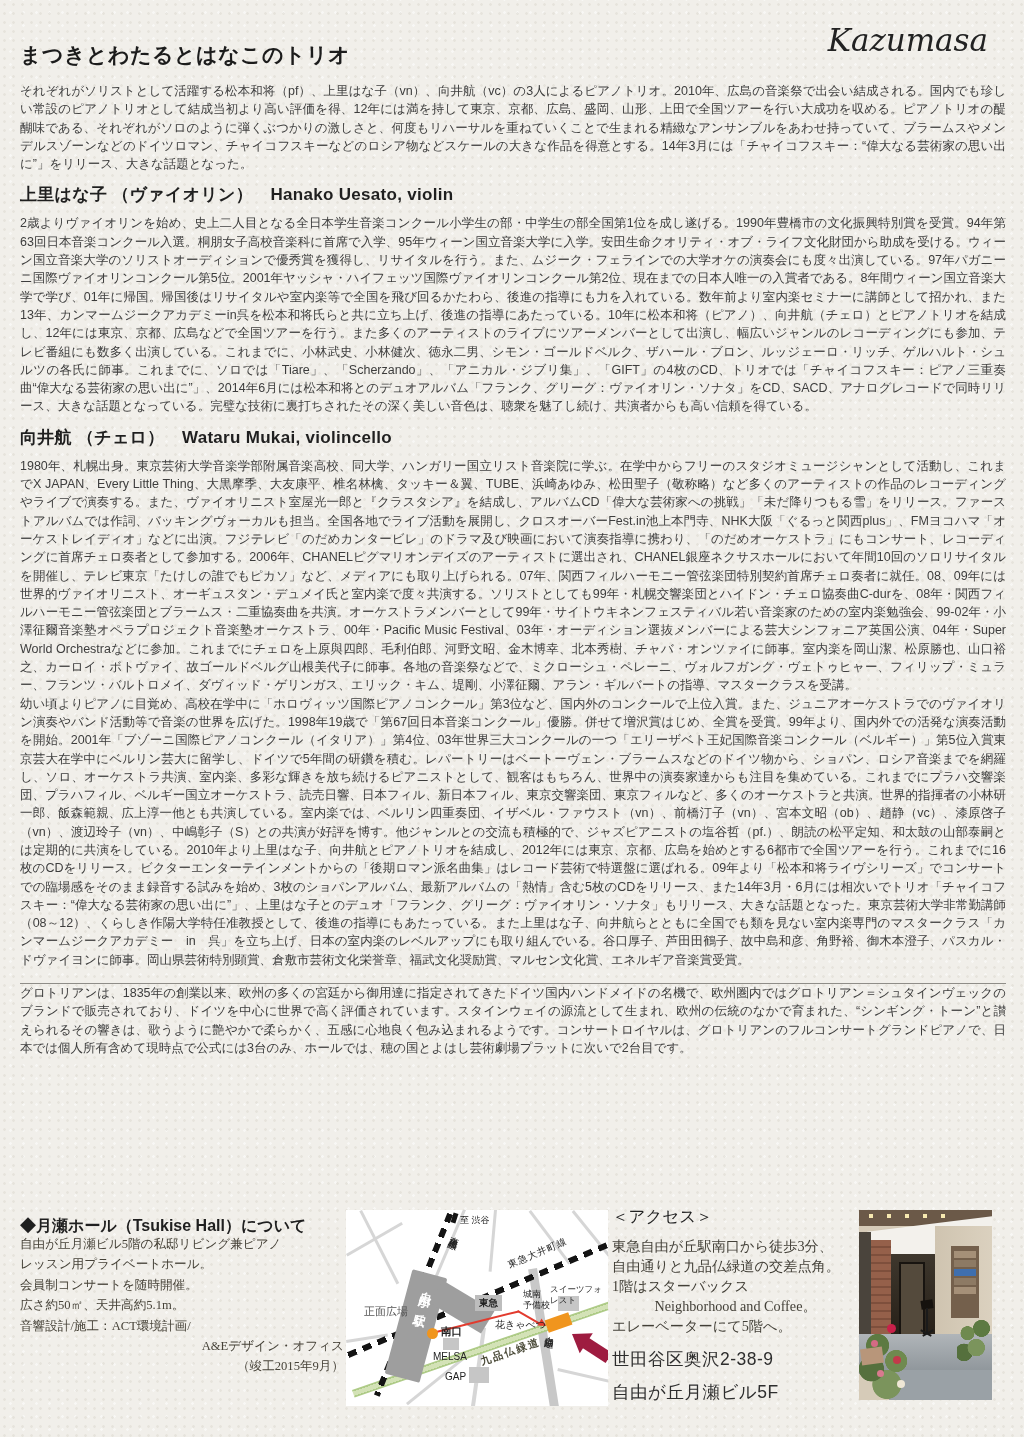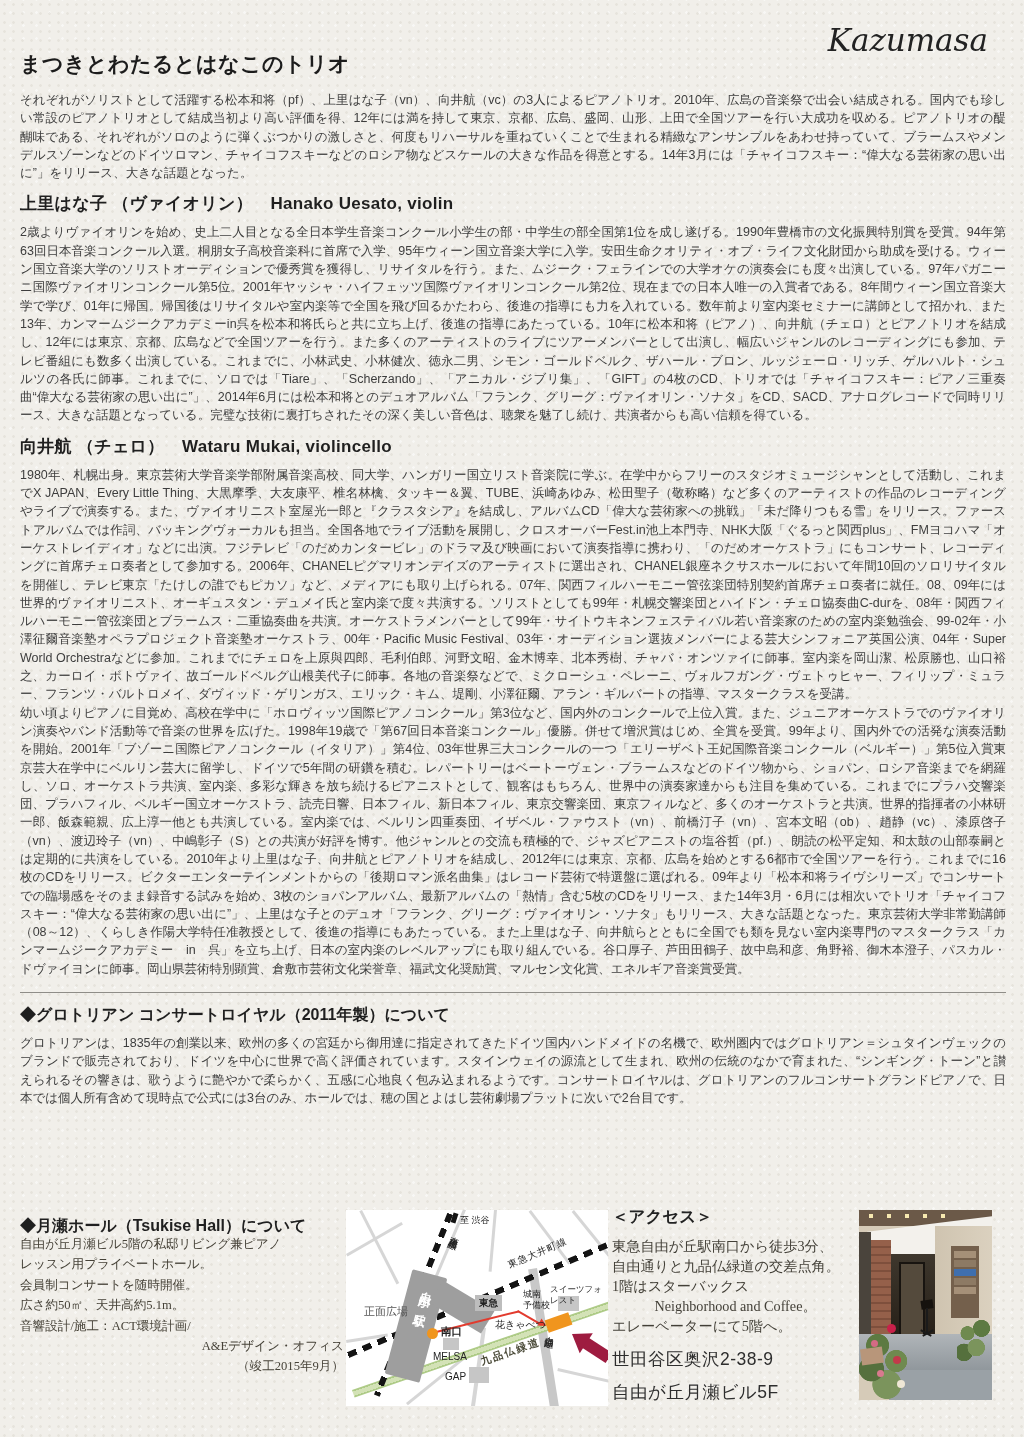--- a/index.html
+++ b/index.html
@@ -6,38 +6,38 @@
   body{
     width:1024px;height:1437px;position:relative;overflow:hidden;
     background-color:#f1efea;
     background-image:radial-gradient(rgba(210,206,196,.35) 1px, transparent 1.6px),
                      radial-gradient(rgba(255,255,255,.5) 1px, transparent 1.6px);
     background-size:9px 9px,13px 13px;
     background-position:0 0,4px 6px;
     font-family:"Liberation Sans",sans-serif;
     color:#3d3d3d;
   }
-  .content{padding:9px 18px 0 20px;}
+  .content{padding:0 18px 0 20px;}
   .page-title{font-size:21px;line-height:25px;font-weight:bold;color:#1c1c1c;margin:0;padding-top:42px;letter-spacing:.5px;}
   .profile-script{position:absolute;top:22px;right:36px;font-family:"DejaVu Serif",serif;font-style:italic;font-size:31px;color:#222;}
   p.body{font-size:12.5px;line-height:18.3px;text-align:justify;margin:0;color:#3d3d3d;}
   p.intro{margin-top:15px;}
   h2.member{font-size:17px;line-height:20px;font-weight:bold;color:#1f1f1f;margin:12px 0 9px;letter-spacing:.3px;}
   h2.section{font-size:16px;line-height:19px;font-weight:bold;color:#1f1f1f;margin:12px 0 10px;}
   hr.rule{border:none;border-top:1px solid #8f8d88;margin:14px 0 0;}
   
   .hall{position:absolute;left:20px;right:18px;top:1204px;height:226px;}
   .hall-h{position:absolute;left:0;top:0;margin:0;}
   .hall-desc{position:absolute;left:0;top:30px;width:324px;font-family:"Liberation Serif",serif;
              font-size:12.6px;line-height:20.4px;color:#464238;}
   .hall-desc div{white-space:nowrap;}
   .hall-desc .r{text-align:right;}
   .access{position:absolute;left:592px;top:2px;width:242px;font-family:"Liberation Serif",serif;
           font-size:14.2px;line-height:20px;color:#423f37;}
-  .access-h{font-family:"Liberation Sans",sans-serif;font-size:16.5px;font-weight:bold;color:#222;margin:0 0 10px;}
+  .access-h{font-family:"Liberation Sans",sans-serif;font-size:16.5px;font-weight:normal;color:#222;margin:0 0 10px;}
   .addr1{font-family:"Liberation Sans",sans-serif;font-size:17.5px;color:#2e2e2e;margin-top:13px;letter-spacing:.5px;}
   .addr2{font-family:"Liberation Sans",sans-serif;font-size:17.5px;color:#2e2e2e;margin-top:13px;letter-spacing:.5px;}
   
   .map{position:absolute;left:326px;top:6px;width:262px;height:196px;background:#fff;overflow:hidden;}
   .map .st{position:absolute;background:#d6d6d6;height:3px;transform-origin:0 0;}
   .map .rail{position:absolute;height:6px;transform-origin:0 0;
      background:repeating-linear-gradient(90deg,#141414 0 9px,transparent 9px 16px);}
   .map .lbl{position:absolute;font-size:11px;line-height:10.5px;color:#222;white-space:pre-line;}
   .map .bld{position:absolute;background:#c6c6c6;}
   
@@ -55,21 +55,20 @@
   <h2 class="member">上里はな子 （ヴァイオリン）　Hanako Uesato, violin</h2>
   <p class="body">2歳よりヴァイオリンを始め、史上二人目となる全日本学生音楽コンクール小学生の部・中学生の部全国第1位を成し遂げる。1990年豊橋市の文化振興特別賞を受賞。94年第63回日本音楽コンクール入選。桐朋女子高校音楽科に首席で入学、95年ウィーン国立音楽大学に入学。安田生命クオリティ・オブ・ライフ文化財団から助成を受ける。ウィーン国立音楽大学のソリストオーディションで優秀賞を獲得し、リサイタルを行う。また、ムジーク・フェラインでの大学オケの演奏会にも度々出演している。97年パガニーニ国際ヴァイオリンコンクール第5位。2001年ヤッシャ・ハイフェッツ国際ヴァイオリンコンクール第2位、現在までの日本人唯一の入賞者である。8年間ウィーン国立音楽大学で学び、01年に帰国。帰国後はリサイタルや室内楽等で全国を飛び回るかたわら、後進の指導にも力を入れている。数年前より室内楽セミナーに講師として招かれ、また13年、カンマームジークアカデミーin呉を松本和将氏らと共に立ち上げ、後進の指導にあたっている。10年に松本和将（ピアノ）、向井航（チェロ）とピアノトリオを結成し、12年には東京、京都、広島などで全国ツアーを行う。また多くのアーティストのライブにツアーメンバーとして出演し、幅広いジャンルのレコーディングにも参加、テレビ番組にも数多く出演している。これまでに、小林武史、小林健次、徳永二男、シモン・ゴールドベルク、ザハール・ブロン、ルッジェーロ・リッチ、ゲルハルト・シュルツの各氏に師事。これまでに、ソロでは「Tiare」、「Scherzando」、「アニカル・ジブリ集」、「GIFT」の4枚のCD、トリオでは「チャイコフスキー：ピアノ三重奏曲“偉大なる芸術家の思い出に”」、2014年6月には松本和将とのデュオアルバム「フランク、グリーグ：ヴァイオリン・ソナタ」をCD、SACD、アナログレコードで同時リリース、大きな話題となっている。完璧な技術に裏打ちされたその深く美しい音色は、聴衆を魅了し続け、共演者からも高い信頼を得ている。</p>
 
   <h2 class="member">向井航 （チェロ）　Wataru Mukai, violincello</h2>
   <p class="body">1980年、札幌出身。東京芸術大学音楽学部附属音楽高校、同大学、ハンガリー国立リスト音楽院に学ぶ。在学中からフリーのスタジオミュージシャンとして活動し、これまでX JAPAN、Every Little Thing、大黒摩季、大友康平、椎名林檎、タッキー＆翼、TUBE、浜崎あゆみ、松田聖子（敬称略）など多くのアーティストの作品のレコーディングやライブで演奏する。また、ヴァイオリニスト室屋光一郎と『クラスタシア』を結成し、アルバムCD「偉大な芸術家への挑戦」「未だ降りつもる雪」をリリース。ファーストアルバムでは作詞、バッキングヴォーカルも担当。全国各地でライブ活動を展開し、クロスオーバーFest.in池上本門寺、NHK大阪「ぐるっと関西plus」、FMヨコハマ「オーケストレイディオ」などに出演。フジテレビ「のだめカンタービレ」のドラマ及び映画において演奏指導に携わり、「のだめオーケストラ」にもコンサート、レコーディングに首席チェロ奏者として参加する。2006年、CHANELピグマリオンデイズのアーティストに選出され、CHANEL銀座ネクサスホールにおいて年間10回のソロリサイタルを開催し、テレビ東京「たけしの誰でもピカソ」など、メディアにも取り上げられる。07年、関西フィルハーモニー管弦楽団特別契約首席チェロ奏者に就任。08、09年には世界的ヴァイオリニスト、オーギュスタン・デュメイ氏と室内楽で度々共演する。ソリストとしても99年・札幌交響楽団とハイドン・チェロ協奏曲C-durを、08年・関西フィルハーモニー管弦楽団とブラームス・二重協奏曲を共演。オーケストラメンバーとして99年・サイトウキネンフェスティバル若い音楽家のための室内楽勉強会、99-02年・小澤征爾音楽塾オペラプロジェクト音楽塾オーケストラ、00年・Pacific Music Festival、03年・オーディション選抜メンバーによる芸大シンフォニア英国公演、04年・Super World Orchestraなどに参加。これまでにチェロを上原與四郎、毛利伯郎、河野文昭、金木博幸、北本秀樹、チャバ・オンツァイに師事。室内楽を岡山潔、松原勝也、山口裕之、カーロイ・ボトヴァイ、故ゴールドベルグ山根美代子に師事。各地の音楽祭などで、ミクローシュ・ペレーニ、ヴォルフガング・ヴェトゥヒャー、フィリップ・ミュラー、フランツ・バルトロメイ、ダヴィッド・ゲリンガス、エリック・キム、堤剛、小澤征爾、アラン・ギルバートの指導、マスタークラスを受講。</p>
 
   <p class="body">幼い頃よりピアノに目覚め、高校在学中に「ホロヴィッツ国際ピアノコンクール」第3位など、国内外のコンクールで上位入賞。また、ジュニアオーケストラでのヴァイオリン演奏やバンド活動等で音楽の世界を広げた。1998年19歳で「第67回日本音楽コンクール」優勝。併せて増沢賞はじめ、全賞を受賞。99年より、国内外での活発な演奏活動を開始。2001年「ブゾーニ国際ピアノコンクール（イタリア）」第4位、03年世界三大コンクールの一つ「エリーザベト王妃国際音楽コンクール（ベルギー）」第5位入賞東京芸大在学中にベルリン芸大に留学し、ドイツで5年間の研鑽を積む。レパートリーはベートーヴェン・ブラームスなどのドイツ物から、ショパン、ロシア音楽までを網羅し、ソロ、オーケストラ共演、室内楽、多彩な輝きを放ち続けるピアニストとして、観客はもちろん、世界中の演奏家達からも注目を集めている。これまでにプラハ交響楽団、プラハフィル、ベルギー国立オーケストラ、読売日響、日本フィル、新日本フィル、東京交響楽団、東京フィルなど、多くのオーケストラと共演。世界的指揮者の小林研一郎、飯森範親、広上淳一他とも共演している。室内楽では、ベルリン四重奏団、イザベル・ファウスト（vn）、前橋汀子（vn）、宮本文昭（ob）、趙静（vc）、漆原啓子（vn）、渡辺玲子（vn）、中嶋彰子（S）との共演が好評を博す。他ジャンルとの交流も積極的で、ジャズピアニストの塩谷哲（pf.）、朗読の松平定知、和太鼓の山部泰嗣とは定期的に共演をしている。2010年より上里はな子、向井航とピアノトリオを結成し、2012年には東京、京都、広島を始めとする6都市で全国ツアーを行う。これまでに16枚のCDをリリース。ビクターエンターテインメントからの「後期ロマン派名曲集」はレコード芸術で特選盤に選ばれる。09年より「松本和将ライヴシリーズ」でコンサートでの臨場感をそのまま録音する試みを始め、3枚のショパンアルバム、最新アルバムの「熱情」含む5枚のCDをリリース、また14年3月・6月には相次いでトリオ「チャイコフスキー：“偉大なる芸術家の思い出に”」、上里はな子とのデュオ「フランク、グリーグ：ヴァイオリン・ソナタ」もリリース、大きな話題となった。東京芸術大学非常勤講師（08～12）、くらしき作陽大学特任准教授として、後進の指導にもあたっている。また上里はな子、向井航らとともに全国でも類を見ない室内楽専門のマスタークラス「カンマームジークアカデミー　in　呉」を立ち上げ、日本の室内楽のレベルアップにも取り組んでいる。谷口厚子、芦田田鶴子、故中島和彦、角野裕、御木本澄子、パスカル・ドヴァイヨンに師事。岡山県芸術特別顕賞、倉敷市芸術文化栄誉章、福武文化奨励賞、マルセン文化賞、エネルギア音楽賞受賞。</p>
 
   <hr class="rule">
 
-  <h2 class="section">◆グロトリアン  コンサートロイヤル（2011年製）について</h2>
   <p class="body">グロトリアンは、1835年の創業以来、欧州の多くの宮廷から御用達に指定されてきたドイツ国内ハンドメイドの名機で、欧州圏内ではグロトリアン＝シュタインヴェックのブランドで販売されており、ドイツを中心に世界で高く評価されています。スタインウェイの源流として生まれ、欧州の伝統のなかで育まれた、“シンギング・トーン”と讃えられるその響きは、歌うように艶やかで柔らかく、五感に心地良く包み込まれるようです。コンサートロイヤルは、グロトリアンのフルコンサートグランドピアノで、日本では個人所有含めて現時点で公式には3台のみ、ホールでは、穂の国とよはし芸術劇場プラットに次いで2台目です。</p>
 </div>
 
 <div class="hall">
   <h2 class="section hall-h">◆月瀬ホール（Tsukise Hall）について</h2>
 
   <div class="hall-desc">
     <div>自由が丘月瀬ビル5階の私邸リビング兼ピアノ</div>
     <div>レッスン用プライベートホール。</div>
     <div>会員制コンサートを随時開催。</div>

